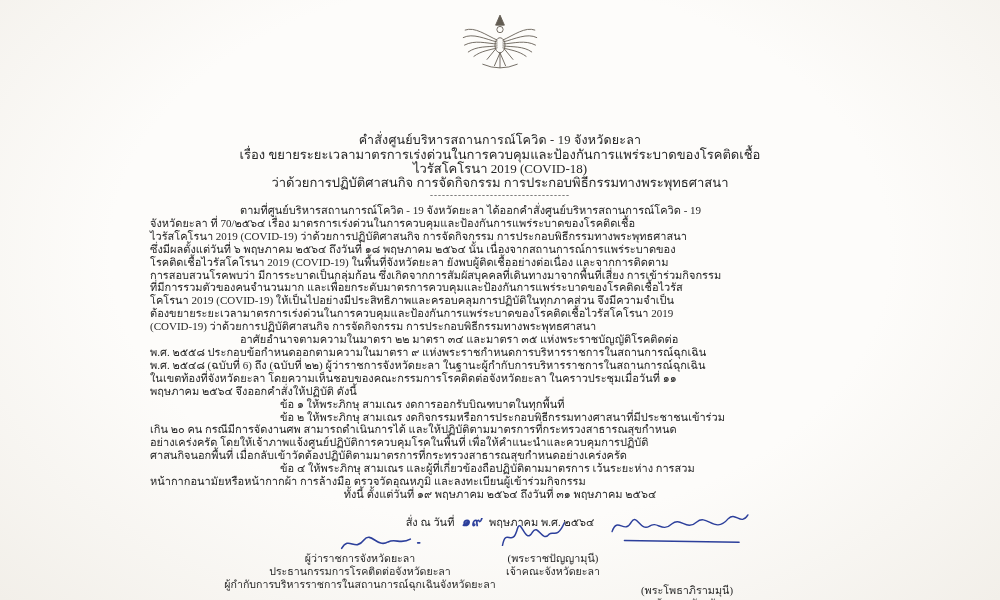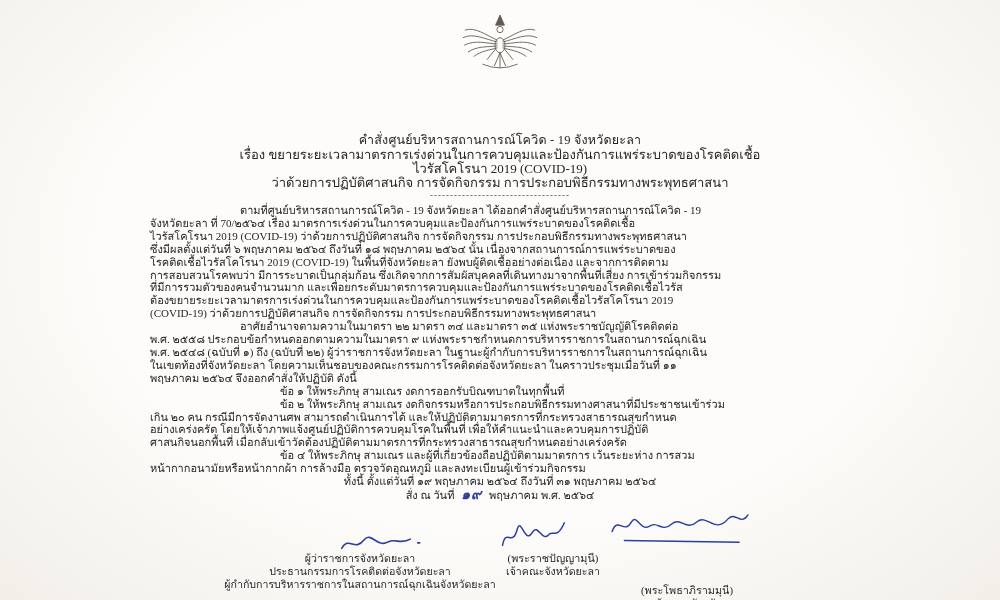--- a/index.html
+++ b/index.html
@@ -15,21 +15,21 @@
   .emblem-wrap{height:80px;text-align:center;}
   .title{font-size:12.5px;line-height:16px;letter-spacing:.2px;margin-top:44px;}
   .docno{font-size:12.5px;line-height:15px;margin-top:1px;}
   .handwriting{color:#2c3f9b;font-style:italic;font-weight:bold;letter-spacing:1px;padding:0 4px;font-size:14px;}
   .subject{font-size:13px;line-height:14px;}
   .separator{font-size:9px;line-height:9px;letter-spacing:1px;color:#3a3a3a;margin:1px 0 4px 0;}
   .ln{font-size:11px;line-height:12.9px;white-space:nowrap;}
   .ind{padding-left:90px;}
   .ind2{padding-left:130px;}
   .closing1{font-size:11px;line-height:13px;}
-  .closing2{font-size:11px;line-height:13px;margin-top:0;}
+  .closing2{font-size:11px;line-height:13px;margin-top:14px;}
   .sig-scribble{position:absolute;}
   .sig-scribble svg path{stroke:#2c3f9b;fill:none;stroke-linecap:round;}
   .sig-block{position:absolute;text-align:center;font-size:10.6px;line-height:13.2px;}
   .sig-name{font-size:10.8px;}
   .emblem-svg path, .emblem-svg ellipse, .emblem-svg circle{stroke:#4d463b;}
 </style>
 </head>
 <body>
 
 <div class="doc">
@@ -55,41 +55,42 @@
           <path d="M63,58 L49,75 M77,58 L91,75"></path>
           <path d="M42,82 Q70,94 98,82"></path>
         </g>
       </svg>
     </div>
 
     <div class="center title">คำสั่งศูนย์บริหารสถานการณ์โควิด - 19 จังหวัดยะลา</div>
 
 
     <div class="center subject">เรื่อง  ขยายระยะเวลามาตรการเร่งด่วนในการควบคุมและป้องกันการแพร่ระบาดของโรคติดเชื้อ</div>
-    <div class="center subject">ไวรัสโคโรนา 2019 (COVID-19)</div>
+    <div class="center subject">ไวรัสโคโรนา 2019 (COVID-18)</div>
     <div class="center subject">ว่าด้วยการปฏิบัติศาสนกิจ การจัดกิจกรรม การประกอบพิธีกรรมทางพระพุทธศาสนา</div>
 
     <div class="center separator">-----------------------------------</div>
 
     <div>
       <div class="ln ind">ตามที่ศูนย์บริหารสถานการณ์โควิด - 19 จังหวัดยะลา ได้ออกคำสั่งศูนย์บริหารสถานการณ์โควิด - 19</div>
       <div class="ln">จังหวัดยะลา ที่ 70/๒๕๖๔ เรื่อง มาตรการเร่งด่วนในการควบคุมและป้องกันการแพร่ระบาดของโรคติดเชื้อ</div>
       <div class="ln">ไวรัสโคโรนา 2019  (COVID-19) ว่าด้วยการปฏิบัติศาสนกิจ การจัดกิจกรรม การประกอบพิธีกรรมทางพระพุทธศาสนา</div>
       <div class="ln">ซึ่งมีผลตั้งแต่วันที่ ๖ พฤษภาคม ๒๕๖๔ ถึงวันที่ ๑๘ พฤษภาคม ๒๕๖๔ นั้น เนื่องจากสถานการณ์การแพร่ระบาดของ</div>
       <div class="ln">โรคติดเชื้อไวรัสโคโรนา 2019  (COVID-19) ในพื้นที่จังหวัดยะลา ยังพบผู้ติดเชื้ออย่างต่อเนื่อง และจากการติดตาม</div>
       <div class="ln">การสอบสวนโรคพบว่า มีการระบาดเป็นกลุ่มก้อน ซึ่งเกิดจากการสัมผัสบุคคลที่เดินทางมาจากพื้นที่เสี่ยง การเข้าร่วมกิจกรรม</div>
       <div class="ln">ที่มีการรวมตัวของคนจำนวนมาก และเพื่อยกระดับมาตรการควบคุมและป้องกันการแพร่ระบาดของโรคติดเชื้อไวรัส</div>
+      <div class="ln">โคโรนา 2019  (COVID-19) ให้เป็นไปอย่างมีประสิทธิภาพและครอบคลุมการปฏิบัติในทุกภาคส่วน จึงมีความจำเป็น</div>
       <div class="ln">ต้องขยายระยะเวลามาตรการเร่งด่วนในการควบคุมและป้องกันการแพร่ระบาดของโรคติดเชื้อไวรัสโคโรนา 2019</div>
       <div class="ln">(COVID-19) ว่าด้วยการปฏิบัติศาสนกิจ การจัดกิจกรรม การประกอบพิธีกรรมทางพระพุทธศาสนา</div>
     </div>
 
     <div>
       <div class="ln ind">อาศัยอำนาจตามความในมาตรา ๒๒ มาตรา ๓๔ และมาตรา ๓๕ แห่งพระราชบัญญัติโรคติดต่อ</div>
       <div class="ln">พ.ศ. ๒๕๕๘  ประกอบข้อกำหนดออกตามความในมาตรา ๙ แห่งพระราชกำหนดการบริหารราชการในสถานการณ์ฉุกเฉิน</div>
-      <div class="ln">พ.ศ. ๒๕๔๘ (ฉบับที่ ๑) ถึง (ฉบับที่ ๒๒) ผู้ว่าราชการจังหวัดยะลา ในฐานะผู้กำกับการบริหารราชการในสถานการณ์ฉุกเฉิน</div>
+      <div class="ln">พ.ศ. ๒๕๔๘ (ฉบับที่ 6) ถึง (ฉบับที่ ๒๒) ผู้ว่าราชการจังหวัดยะลา ในฐานะผู้กำกับการบริหารราชการในสถานการณ์ฉุกเฉิน</div>
       <div class="ln">ในเขตท้องที่จังหวัดยะลา โดยความเห็นชอบของคณะกรรมการโรคติดต่อจังหวัดยะลา ในคราวประชุมเมื่อวันที่ ๑๑</div>
       <div class="ln">พฤษภาคม ๒๕๖๔ จึงออกคำสั่งให้ปฏิบัติ ดังนี้</div>
     </div>
 
     <div>
       <div class="ln ind2">ข้อ ๑  ให้พระภิกษุ สามเณร งดการออกรับบิณฑบาตในทุกพื้นที่</div>
     </div>
     <div>
       <div class="ln ind2">ข้อ ๒  ให้พระภิกษุ สามเณร งดกิจกรรมหรือการประกอบพิธีกรรมทางศาสนาที่มีประชาชนเข้าร่วม</div>
       <div class="ln">เกิน ๒๐ คน กรณีมีการจัดงานศพ สามารถดำเนินการได้ และให้ปฏิบัติตามมาตรการที่กระทรวงสาธารณสุขกำหนด</div>

